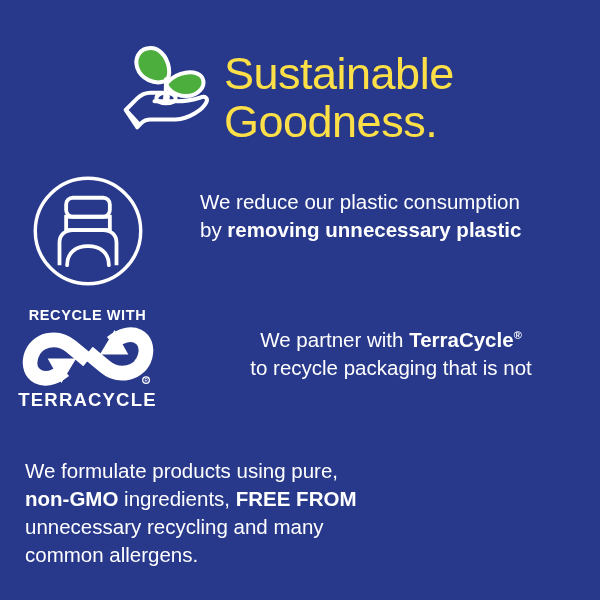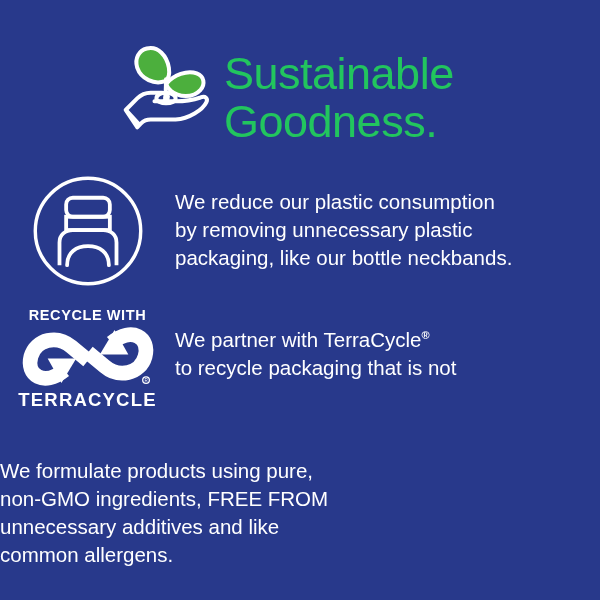--- a/index.html
+++ b/index.html
@@ -36,21 +36,21 @@
     box-sizing: border-box;
   }
   .logo-mark {
     width: 96px;
     height: 96px;
     flex: 0 0 96px;
     margin-top: 4px;
   }
   .title-wrap {
     margin-left: 10px;
-    color: #22c55e;
+    color: #fde047;
     margin-top: 29px;
   }
   .title-line {
     font-size: 45px;
     line-height: 48px;
     font-weight: 400;
     letter-spacing: -0.5px;
     white-space: nowrap;
   }
 
@@ -78,32 +78,32 @@
 
   .text-cell {
     flex: 1 1 auto;
     color: #ffffff;
     font-size: 20.5px;
     line-height: 28px;
     font-weight: 400;
     padding-right: 18px;
     padding-top: 18px;
   }
-  .row-2 .text-cell { padding-top: 16px; }
+  .row-2 .text-cell { padding-top: 16px; text-align: center; }
   .row-3 .text-cell { padding-top: 12px; }
 
   .text-cell b {
-    font-weight: 400;
+    font-weight: 700;
   }
   .text-cell .reg {
     font-size: 11px;
     vertical-align: super;
     font-weight: 700;
   }
-  .line { display: block; white-space: nowrap; }
+  .line { display: block; white-space: nowrap; margin-left: 25px; }
 
   
   .tc-logo {
     width: 130px;
     display: flex;
     flex-direction: column;
     align-items: center;
     color: #ffffff;
   }
   .tc-top {
@@ -170,21 +170,20 @@
         <rect x="37" y="45" width="46" height="14" fill="none" stroke="#ffffff" stroke-width="4"></rect>
 
         <path d="M30 96 L30 72 C30 64, 36 59, 44 59 L76 59 C84 59, 90 64, 90 72 L90 96" fill="none" stroke="#ffffff" stroke-width="4" stroke-linejoin="round"></path>
 
         <path d="M38 96 C38 82, 48 76, 60 76 C72 76, 82 82, 82 96" fill="none" stroke="#ffffff" stroke-width="4" stroke-linecap="round"></path>
       </svg>
     </div>
     <div class="text-cell">
         <span class="line"><span>We reduce our plastic consumption</span></span>
         <span class="line"><span>by </span><b>removing unnecessary plastic</b></span>
-        <span class="line"><b>packaging</b><span>, like our bottle neckbands.</span></span>
       </div>
   </div>
 
   <div class="row row-2">
     <div class="icon-cell tc">
       <div class="tc-logo">
         <div class="tc-top">RECYCLE WITH</div>
         <div class="tc-sym">
           <svg viewBox="0 0 130 62" width="128" height="61" aria-hidden="true">
             <g fill="none" stroke="#ffffff" stroke-width="15" stroke-linecap="butt">
@@ -207,18 +206,18 @@
     <div class="text-cell">
         <span class="line"><span>We partner with </span><b>TerraCycle</b><b class="reg">®</b></span>
         <span class="line"><span>to recycle packaging that is not</span></span>
       </div>
   </div>
 
   <div class="row row-3">
     <div class="text-cell">
         <span class="line"><span>We formulate products using pure,</span></span>
         <span class="line"><b>non-GMO</b><span> ingredients, </span><b>FREE FROM</b></span>
-        <span class="line"><span>unnecessary additives and like</span></span>
+        <span class="line"><span>unnecessary recycling and many</span></span>
         <span class="line"><span>common allergens.</span></span>
       </div>
   </div>
 
 </div>
 
 </body></html>

